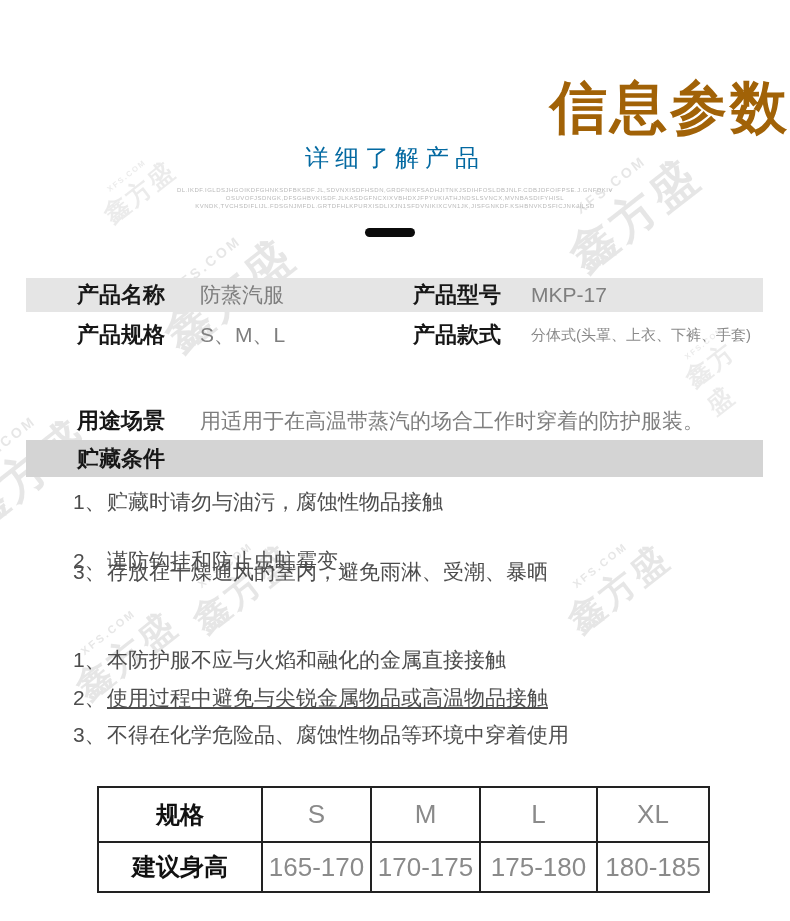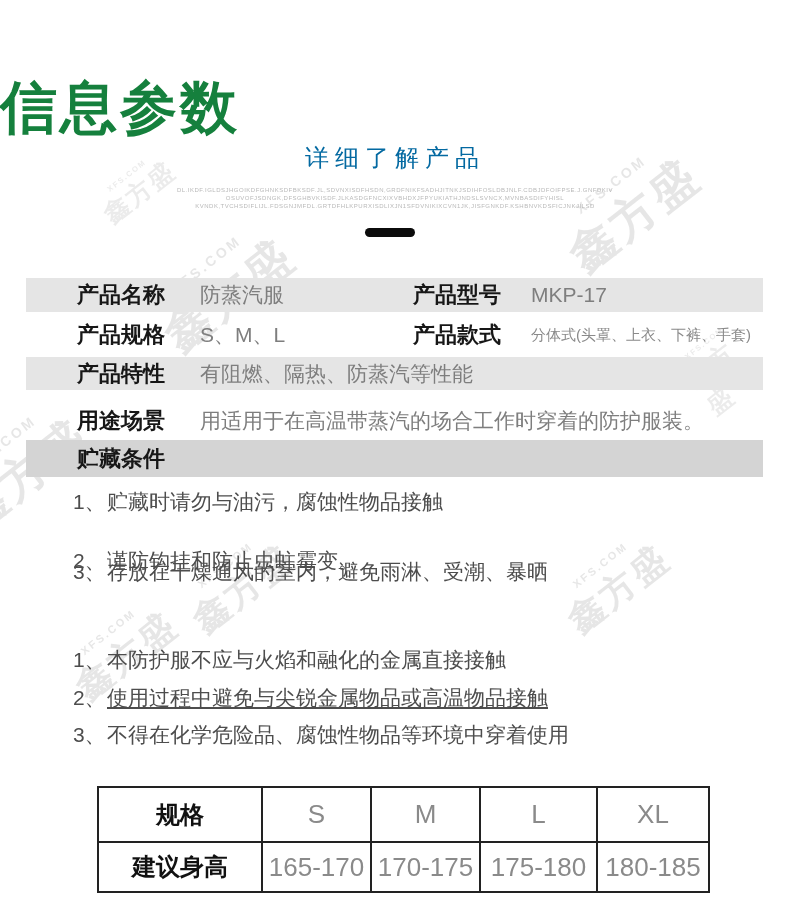--- a/index.html
+++ b/index.html
@@ -8,22 +8,22 @@
   
   .wm-layer{position:absolute;inset:0;z-index:1;pointer-events:none;}
   .wm{position:absolute;display:flex;flex-direction:column;align-items:center;
       transform:rotate(-38deg);color:#bfbfbf;opacity:.38;}
   .wm.s{transform:rotate(-38deg) scale(.55);opacity:.30;}
   .wm.m{transform:rotate(-38deg) scale(.78);}
   .wm-en{font-size:14px;font-weight:bold;letter-spacing:3px;}
   .wm-cn{font-size:46px;font-weight:900;letter-spacing:4px;}
   
   .content{position:absolute;inset:0;z-index:2;}
-  .title{position:absolute;top:70px;left:0;right:0;text-align:left;
-         font-size:57px;font-weight:900;color:#15803d;letter-spacing:3px;}
+  .title{position:absolute;top:70px;left:0;right:0;text-align:right;
+         font-size:57px;font-weight:900;color:#a16207;letter-spacing:3px;}
   .subtitle{position:absolute;top:142px;left:0;right:0;text-align:center;
             font-size:24px;font-weight:500;color:#0369a1;letter-spacing:6px;}
   .fineprint{position:absolute;top:186px;left:0;right:0;text-align:center;
              font-size:6px;line-height:8px;color:#b9b9b9;letter-spacing:.5px;}
   .dash{position:absolute;top:228px;left:365px;width:50px;height:9px;
         background:#0b0b0b;border-radius:4.5px;}
   
   .row{position:absolute;left:26px;width:737px;}
   .row.gray{background:#e5e5e5;}
   .row span{position:absolute;top:50%;transform:translateY(-50%);white-space:nowrap;}
@@ -104,24 +104,20 @@
       <span class="val c1v">防蒸汽服</span>
       <span class="lbl c2l">产品型号</span>
       <span class="val c2v">MKP-17</span>
     </div>
     <div class="row" style="top:312px;height:45px;">
       <span class="lbl c1l">产品规格</span>
       <span class="val c1v">S、M、L</span>
       <span class="lbl c2l">产品款式</span>
       <span class="val small c2v">分体式(头罩、上衣、下裤、手套)</span>
     </div>
-    <div class="row gray" style="top:357px;height:33px;">
-      <span class="lbl c1l">产品特性</span>
-      <span class="val c1v">有阻燃、隔热、防蒸汽等性能</span>
-    </div>
     <div class="row" style="top:390px;height:62px;">
       <span class="lbl c1l">用途场景</span>
       <span class="val c1v">用适用于在高温带蒸汽的场合工作时穿着的防护服装。</span>
     </div>
 
     <div class="sec-head" style="top:440px;height:37px;">
       <span>贮藏条件</span>
     </div>
     <div class="li" style="top:490px;">
       <span class="num">1、</span><span>贮藏时请勿与油污，腐蚀性物品接触</span>

